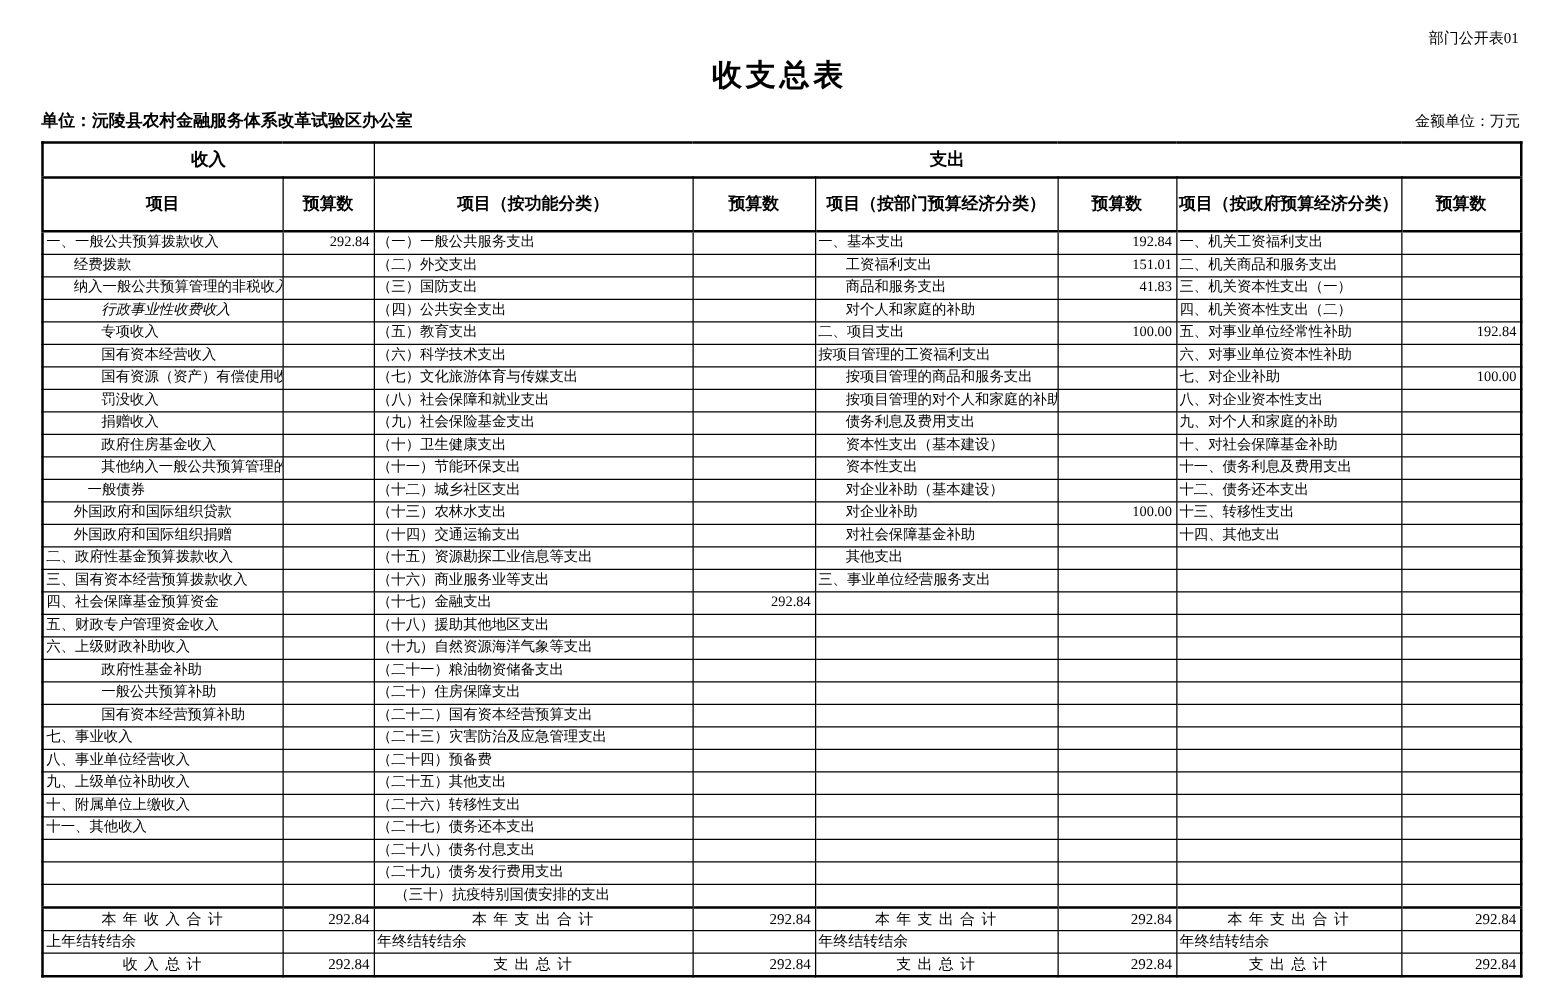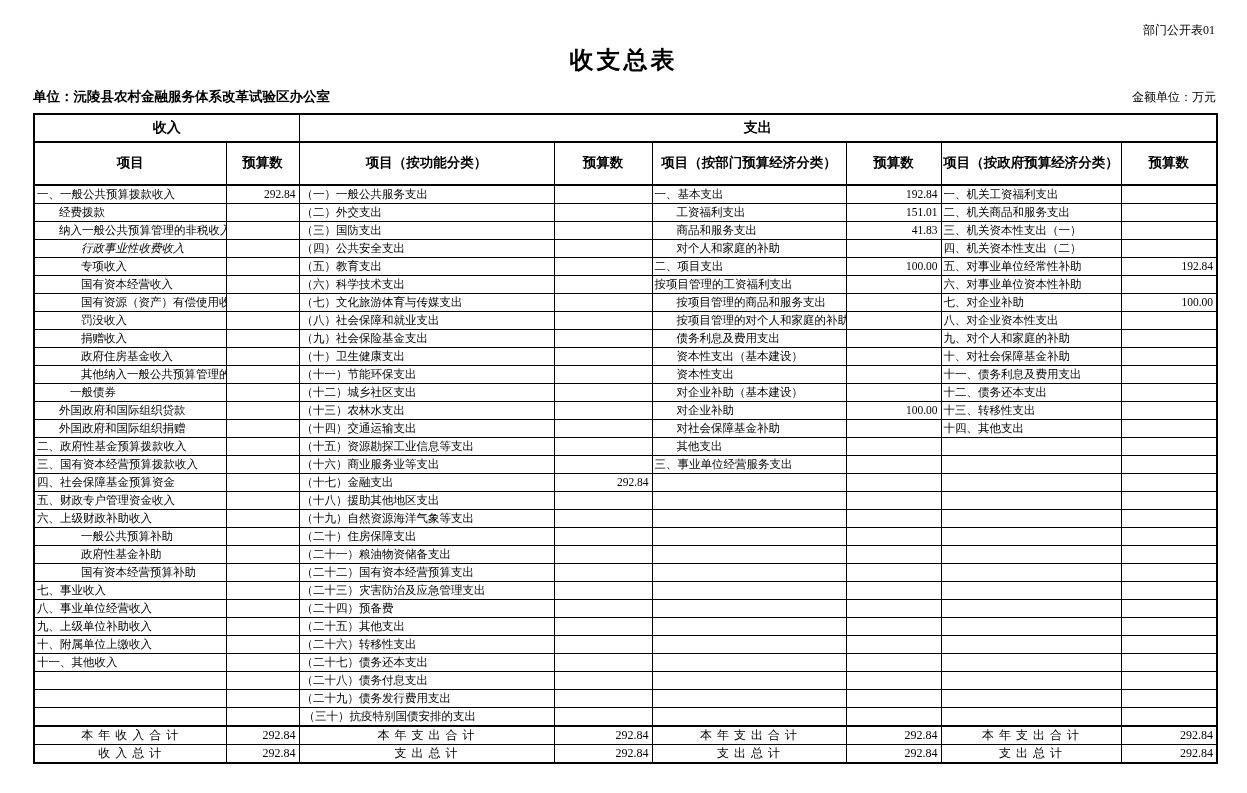--- a/index.html
+++ b/index.html
@@ -252,40 +252,40 @@
         <td class="item" style="padding-left: 2px;">六、上级财政补助收入</td>
         <td class="num"></td>
         <td class="item" style="padding-left: 2px;">（十九）自然资源海洋气象等支出</td>
         <td class="num"></td>
         <td class="item" style="padding-left: 2px;"></td>
         <td class="num"></td>
         <td class="item" style="padding-left: 2px;"></td>
         <td class="num"></td>
       </tr>
       <tr>
+        <td class="item" style="padding-left: 46px;">政府性基金补助</td>
+        <td class="num"></td>
+        <td class="item" style="padding-left: 2px;">（二十一）粮油物资储备支出</td>
+        <td class="num"></td>
+        <td class="item" style="padding-left: 2px;"></td>
+        <td class="num"></td>
+        <td class="item" style="padding-left: 2px;"></td>
+        <td class="num"></td>
+      </tr>
+      <tr>
         <td class="item" style="padding-left: 46px;">一般公共预算补助</td>
         <td class="num"></td>
         <td class="item" style="padding-left: 2px;">（二十）住房保障支出</td>
         <td class="num"></td>
         <td class="item" style="padding-left: 2px;"></td>
         <td class="num"></td>
         <td class="item" style="padding-left: 2px;"></td>
         <td class="num"></td>
       </tr>
       <tr>
-        <td class="item" style="padding-left: 46px;">政府性基金补助</td>
-        <td class="num"></td>
-        <td class="item" style="padding-left: 2px;">（二十一）粮油物资储备支出</td>
-        <td class="num"></td>
-        <td class="item" style="padding-left: 2px;"></td>
-        <td class="num"></td>
-        <td class="item" style="padding-left: 2px;"></td>
-        <td class="num"></td>
-      </tr>
-      <tr>
         <td class="item" style="padding-left: 46px;">国有资本经营预算补助</td>
         <td class="num"></td>
         <td class="item" style="padding-left: 2px;">（二十二）国有资本经营预算支出</td>
         <td class="num"></td>
         <td class="item" style="padding-left: 2px;"></td>
         <td class="num"></td>
         <td class="item" style="padding-left: 2px;"></td>
         <td class="num"></td>
       </tr>
       <tr>
@@ -354,38 +354,48 @@
         <td class="item" style="padding-left: 2px;">（二十九）债务发行费用支出</td>
         <td class="num"></td>
         <td class="item" style="padding-left: 2px;"></td>
         <td class="num"></td>
         <td class="item" style="padding-left: 2px;"></td>
         <td class="num"></td>
       </tr>
       <tr>
         <td class="item" style="padding-left: 2px;"></td>
         <td class="num"></td>
-        <td class="item" style="padding-left: 4px;">（三十）抗疫特别国债安排的支出</td>
+        <td class="item" style="padding-left: 16px;">（三十）抗疫特别国债安排的支出</td>
         <td class="num"></td>
         <td class="item" style="padding-left: 2px;"></td>
         <td class="num"></td>
         <td class="item" style="padding-left: 2px;"></td>
         <td class="num"></td>
       </tr>
     </tbody>
   <tfoot>
       <tr>
         <td class="fc">本 年 收 入 合 计</td>
         <td class="fr">292.84</td>
         <td class="fc">本 年 支 出 合 计</td>
         <td class="fr">292.84</td>
         <td class="fc">本 年 支 出 合 计</td>
         <td class="fr">292.84</td>
         <td class="fc">本 年 支 出 合 计</td>
         <td class="fr">292.84</td>
+      </tr>
+      <tr>
+        <td class="fl">上年结转结余</td>
+        <td class="fr"></td>
+        <td class="fl">年终结转结余</td>
+        <td class="fr"></td>
+        <td class="fl">年终结转结余</td>
+        <td class="fr"></td>
+        <td class="fl">年终结转结余</td>
+        <td class="fr"></td>
       </tr>
       <tr>
         <td class="fc">收 入 总 计</td>
         <td class="fr">292.84</td>
         <td class="fc">支 出 总 计</td>
         <td class="fr">292.84</td>
         <td class="fc">支 出 总 计</td>
         <td class="fr">292.84</td>
         <td class="fc">支 出 总 计</td>
         <td class="fr">292.84</td>

